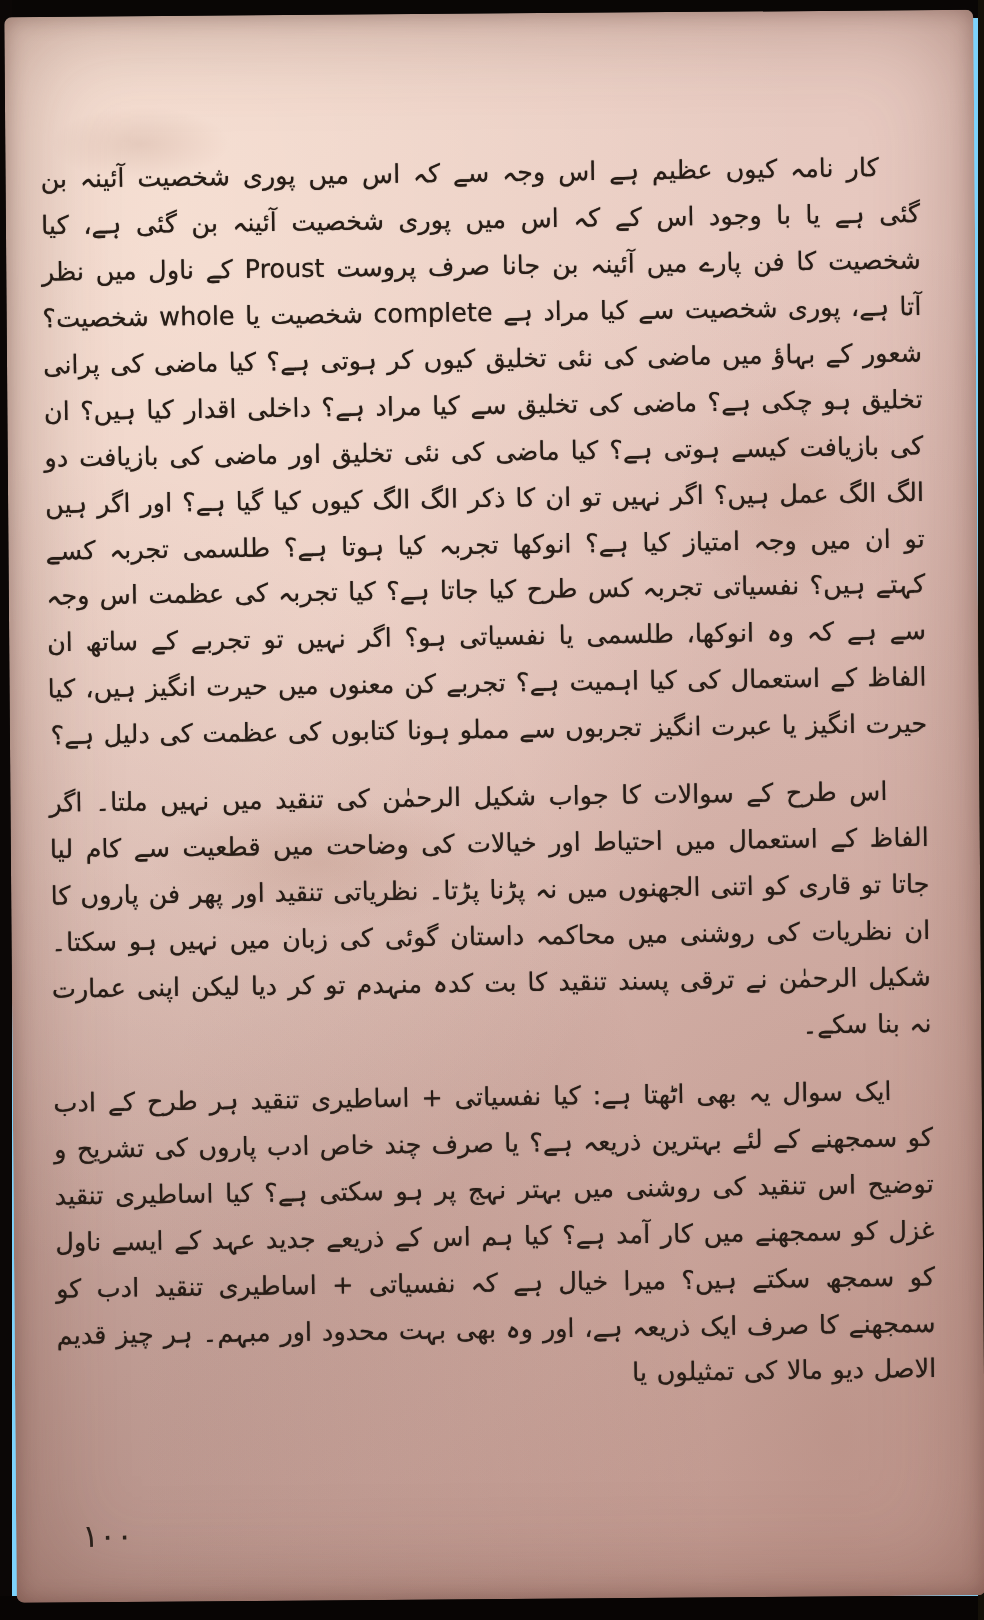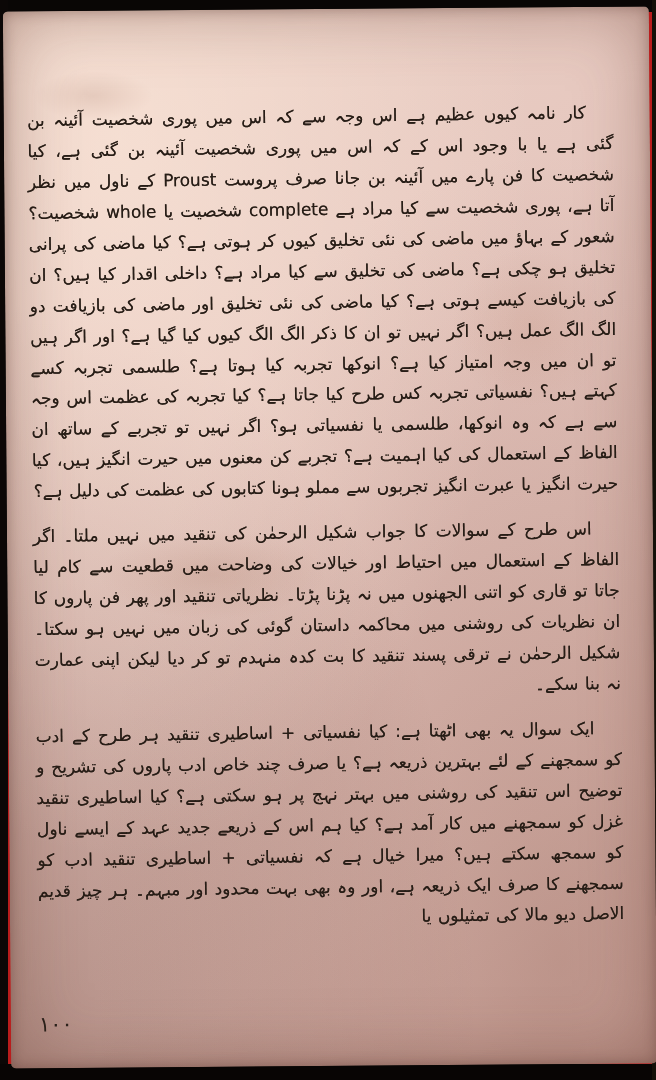--- a/index.html
+++ b/index.html
@@ -5,21 +5,21 @@
   html, body {
     margin: 0;
     padding: 0;
     background: #050404;
   }
   .screenshot {
     position: relative;
     width: 656px;
     height: 1080px;
     overflow: hidden;
-    background: #b91c1c;
+    background: #7dd3fc;
     font-family: "DejaVu Sans", sans-serif;
   }
   
   .scan-edge-top    { position:absolute; left:0; top:0; width:100%; height:12px; background:#090605; }
   .scan-edge-left   { position:absolute; left:0; top:0; width:8px;  height:100%; background:#0b0706; }
   .scan-edge-bottom { position:absolute; left:0; bottom:0; width:100%; height:16px; background:#080504; }
   .scan-edge-right  { position:absolute; right:0; top:0; width:4px; height:100%; background:#141008; }
 
   .paper {
     position: absolute;
@@ -58,21 +58,21 @@
     transform: rotate(-0.35deg);
   }
   .para {
     margin: 0 0 14px 0;
     text-indent: 1.6em;
     word-spacing: 1px;
   }
   .page-number {
     position: absolute;
     bottom: 32px;
-    left: 28px;          
+    left: 44px;          
     right: auto;
     direction: rtl;
     font-size: 21px;
     color: #2b211a;
     letter-spacing: 2px;
     transform: rotate(-0.35deg);
   }
 </style>
 </head>
 <body>

